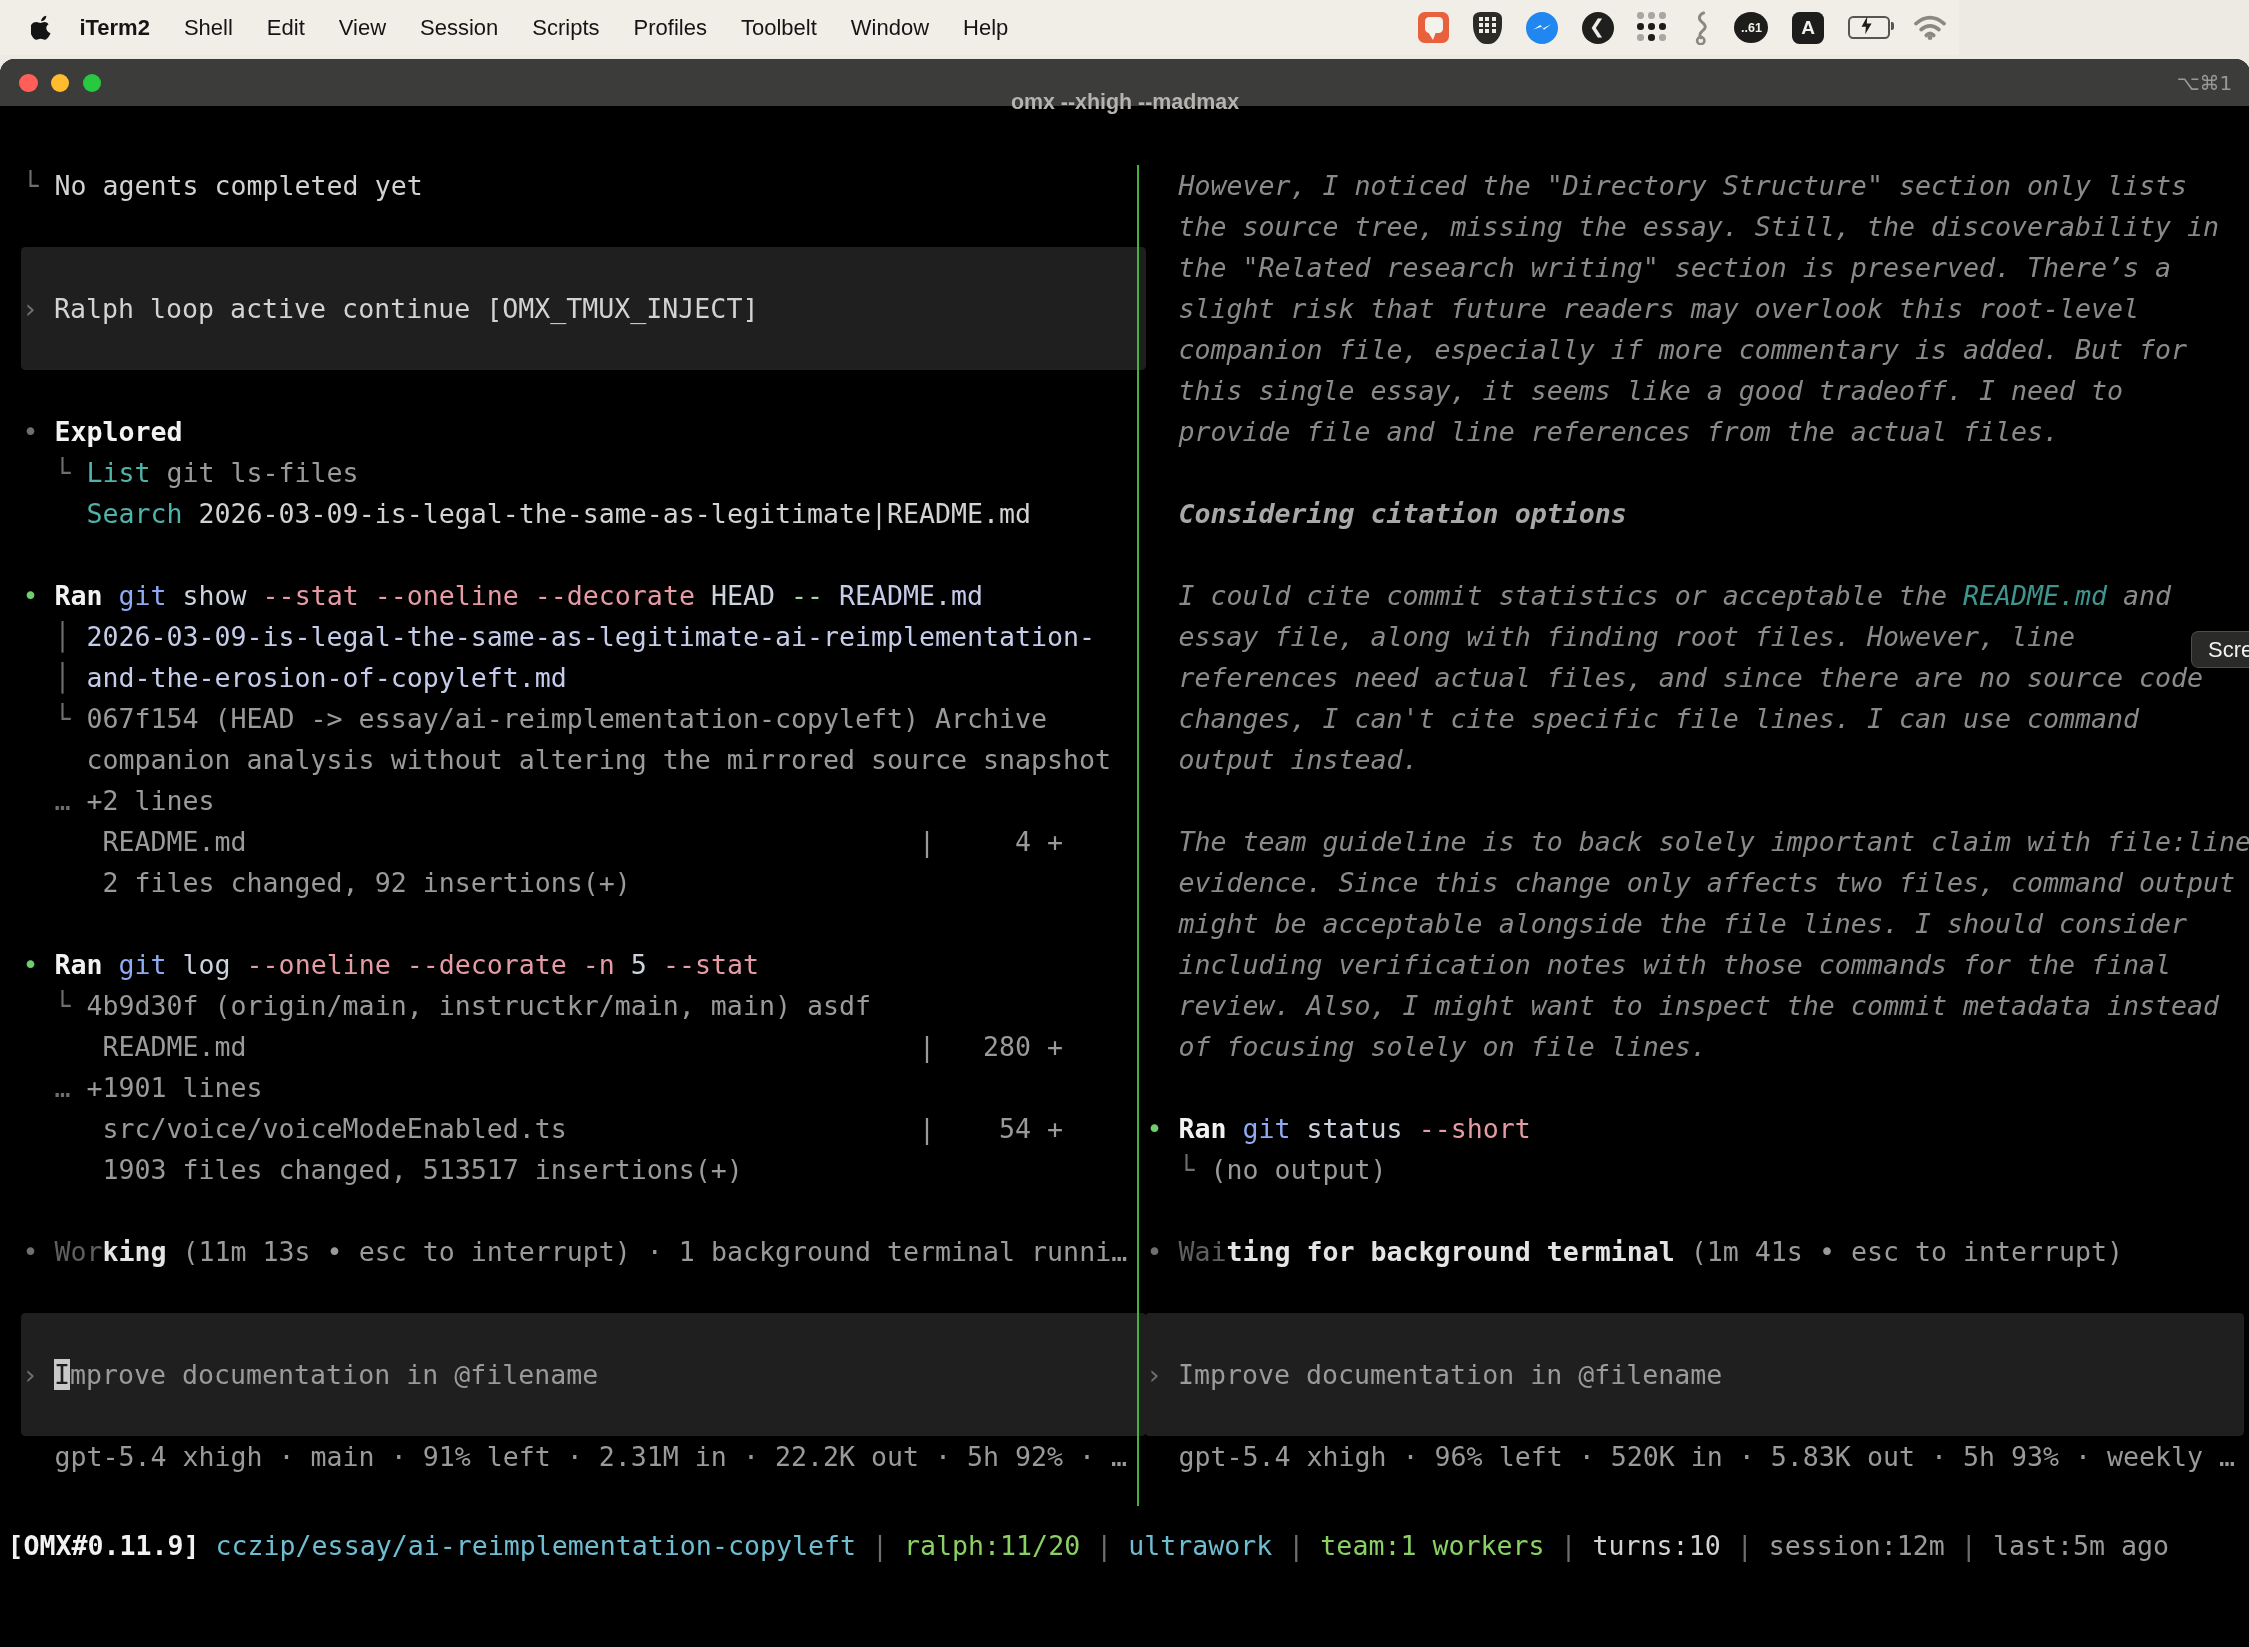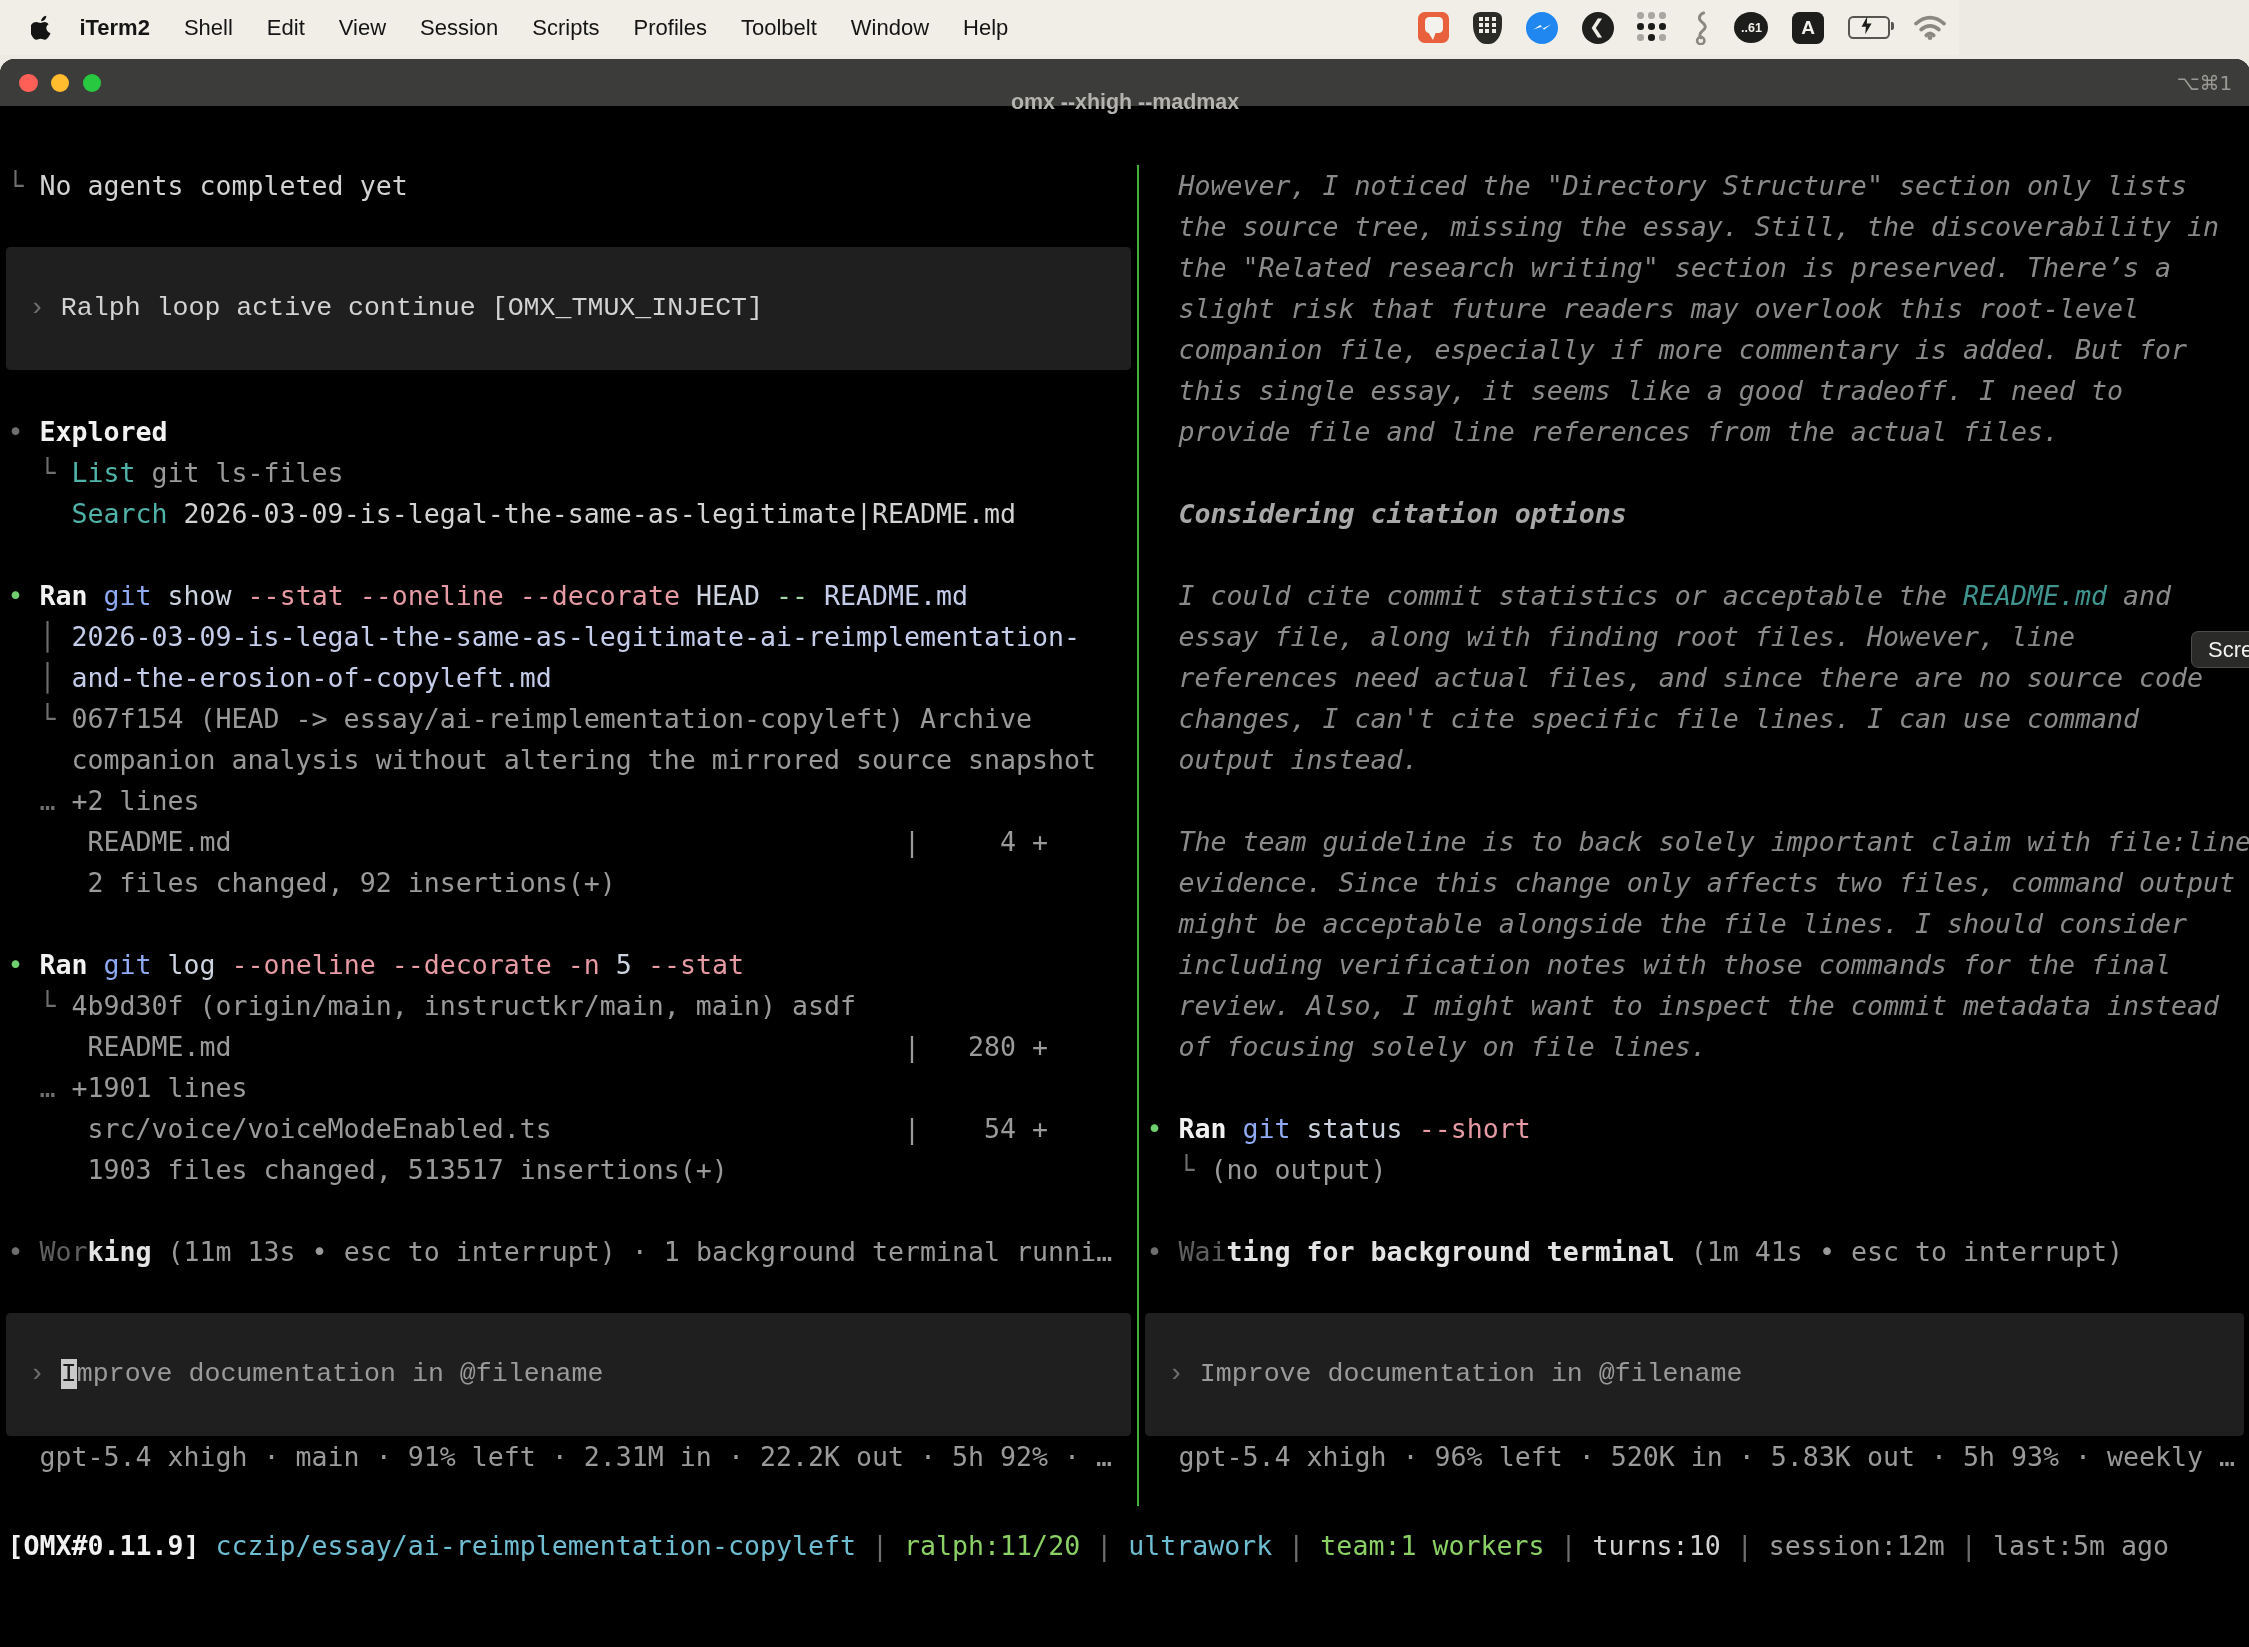--- a/index.html
+++ b/index.html
@@ -56,26 +56,26 @@
   .titlebar{height:47px;background:#3c3c3a;position:relative;display:flex;align-items:center;justify-content:center;}
   .tl{position:absolute;left:19px;top:14.8px;display:flex;gap:13.3px;}
   .tl i{width:18.5px;height:18.5px;border-radius:50%;display:block;}
   .tl .r{background:#ff5f57;} .tl .y{background:#febc2e;} .tl .g{background:#28c840;}
   .wtitle{color:#b6b4b0;font-size:21.4px;font-weight:bold;margin-top:40px;}
   .wshort{position:absolute;right:17.7px;color:#9a9894;font-size:20px;font-family:"DejaVu Sans", sans-serif;}
   
   .term{position:absolute;left:0;top:106px;width:2250px;height:1541px;background:#000;
     font-family:"DejaVu Sans Mono", monospace;font-size:26.6px;line-height:41px;}
   .pane{position:absolute;top:0;height:1341px;overflow:hidden;padding:0;}
-  .pane-left{left:0;width:1137px;}
+  .pane-left{left:15px;width:1137px;}
   .pane-right{left:1139px;width:1111px;}
   .divider{position:absolute;left:1137px;top:0;width:2.2px;height:1341px;background:#45b33a;}
   .trow{height:41px;white-space:pre;overflow:hidden;padding-left:7.4px;}
   .tbox{background:#1f1f1f;border-radius:4.4px;margin:0 5.9px;}
-  .tbox .trow{padding-left:23px;font-family:Liberation Mono, monospace;}
+  .tbox .trow{padding-left:1px;}
   
   .s-g{color:#9a9a9a;margin-top:36px;}
   .s-g2{color:#d2d2d2;}
   .s-dim{color:#6f6f6f;}
   .s-wb{color:#f2f2f2;font-weight:bold;}
   .s-tl{color:#4fb3a9;}
   .s-cy{color:#6fbdd1;}
   .s-bl{color:#8fa9f2;}
   .s-pk{color:#e59aa4;}
   .s-grn{color:#6fcf6f;}

